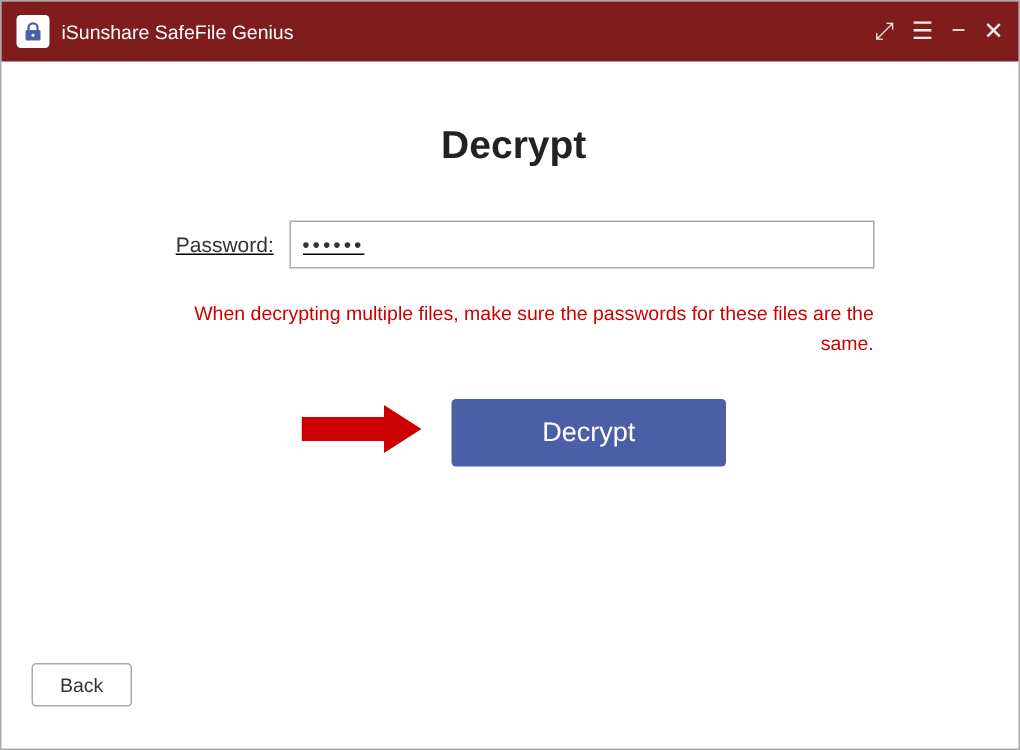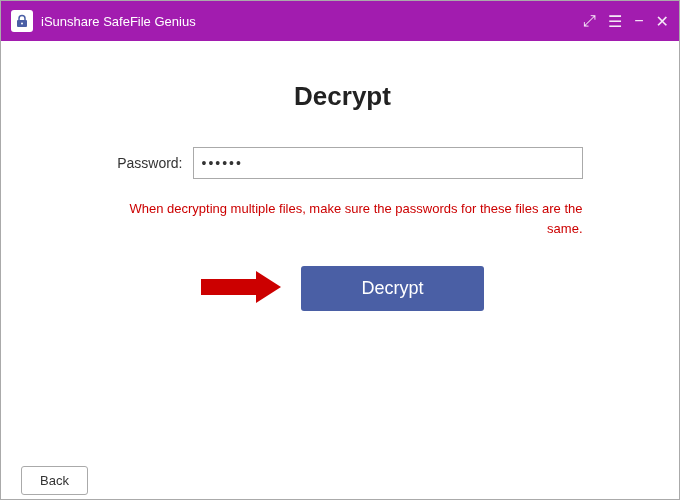--- a/index.html
+++ b/index.html
@@ -22,21 +22,21 @@
       width: 680px;
       height: 500px;
       background: #ffffff;
       border: 1px solid #aaa;
       display: flex;
       flex-direction: column;
       box-shadow: 2px 2px 8px rgba(0,0,0,0.3);
     }
 
     .title-bar {
-      background: #a21caf;
+      background: #7f1d1d;
       height: 40px;
       display: flex;
       align-items: center;
       padding: 0 10px;
       flex-shrink: 0;
       color: white;
       justify-content: space-between;
     }
 
     .title-bar-icon {
@@ -91,20 +91,21 @@
       color: #222;
       margin-bottom: 35px;
     }
 
     .form-row {
       display: flex;
       align-items: center;
       width: 100%;
       max-width: 480px;
       margin-bottom: 20px;
+      text-decoration: underline;
     }
 
     .form-label {
       font-size: 14px;
       color: #333;
       min-width: 80px;
       text-align: right;
       margin-right: 10px;
     }
 
@@ -148,21 +149,21 @@
       border: none;
       padding: 12px 60px;
       font-size: 18px;
       cursor: pointer;
       border-radius: 3px;
       min-width: 160px;
     }
 
     .back-button {
       position: absolute;
-      bottom: 4px;
+      bottom: 28px;
       left: 20px;
       background: white;
       border: 1px solid #aaa;
       padding: 6px 18px;
       font-size: 13px;
       cursor: pointer;
       border-radius: 3px;
       color: #333;
     }
   </style>

